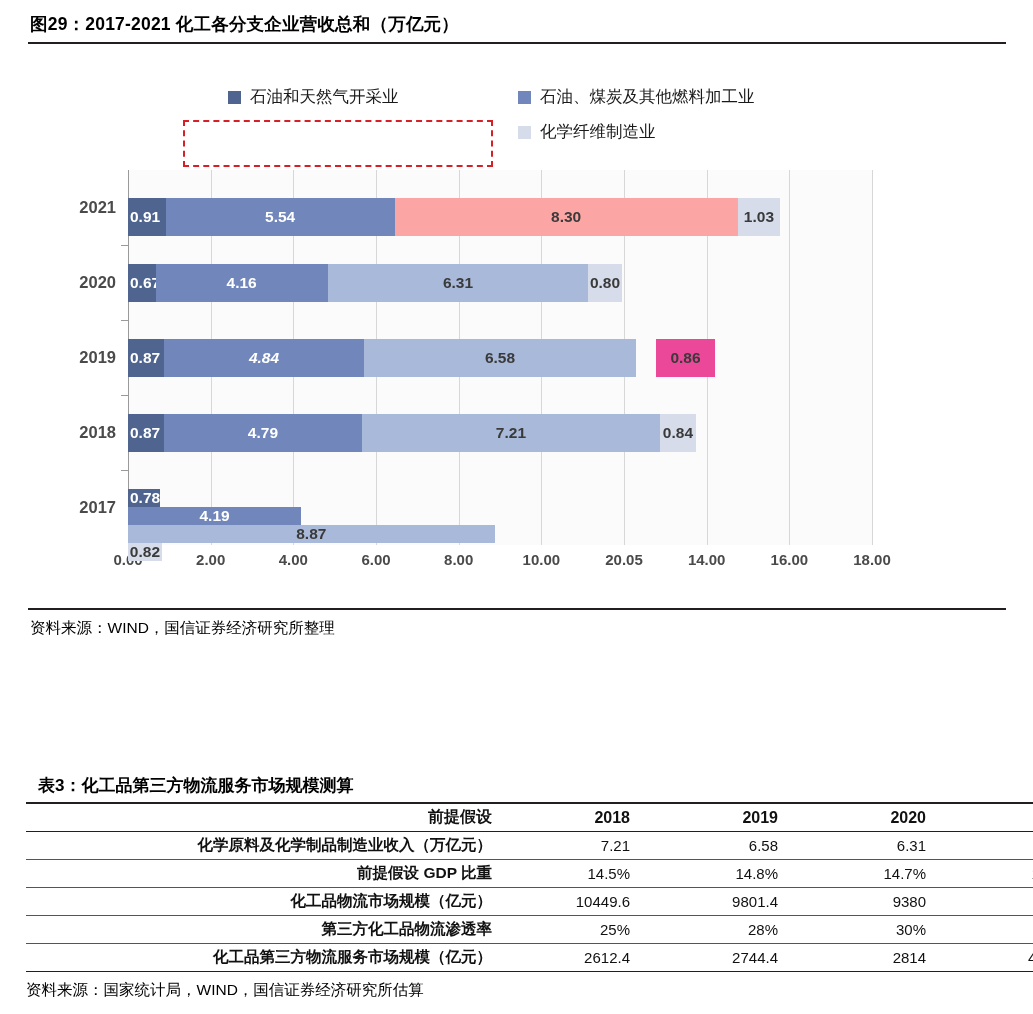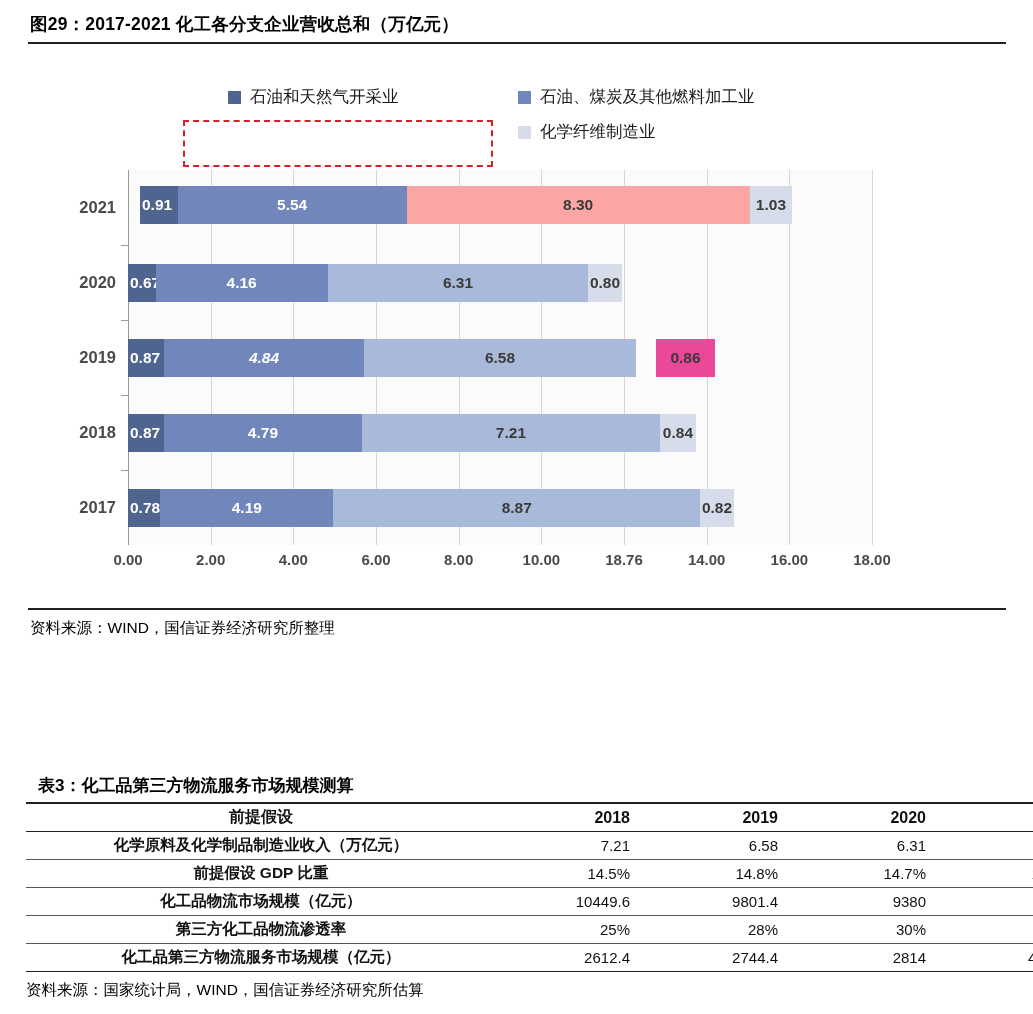--- a/index.html
+++ b/index.html
@@ -204,21 +204,21 @@
   .tbl thead tr {
     border-top: 2.2px solid #231f20;
     border-bottom: 1.4px solid #231f20;
   }
   .tbl tbody tr {
     border-bottom: 1.1px solid #555;
   }
   .tbl tbody tr:last-child {
     border-bottom: 1.8px solid #231f20;
   }
-  .col-label { text-align: center;  width: 462px; font-weight: bold; }
+  .col-label { text-align: right;  width: 462px; font-weight: bold; }
   .col-num   { text-align: right; width: 130px; padding-right: 14px !important; }
   th.col-num { text-align: right; }
   td.col-label { font-weight: bold; font-size: 15.5px; }
   td.col-num { font-weight: normal; font-family: "Liberation Sans", sans-serif; }
 
   .tbl-source {
     position: absolute;
     left: 26px;
     top: 212px;
     font-size: 15.5px;
@@ -259,30 +259,30 @@
       <div class="xlabel" style="left: 82.6667px;">2.00</div>
       <div class="gridline" style="left: 165.333px;"></div>
       <div class="xlabel" style="left: 165.333px;">4.00</div>
       <div class="gridline" style="left: 248px;"></div>
       <div class="xlabel" style="left: 248px;">6.00</div>
       <div class="gridline" style="left: 330.667px;"></div>
       <div class="xlabel" style="left: 330.667px;">8.00</div>
       <div class="gridline" style="left: 413.333px;"></div>
       <div class="xlabel" style="left: 413.333px;">10.00</div>
       <div class="gridline" style="left: 496px;"></div>
-      <div class="xlabel" style="left: 496px;">18.76</div>
+      <div class="xlabel" style="left: 496px;">20.05</div>
       <div class="gridline" style="left: 578.667px;"></div>
       <div class="xlabel" style="left: 578.667px;">14.00</div>
       <div class="gridline" style="left: 661.333px;"></div>
       <div class="xlabel" style="left: 661.333px;">16.00</div>
       <div class="gridline" style="left: 744px;"></div>
       <div class="xlabel" style="left: 744px;">18.00</div>
       <div class="axis-left"></div>
       <div class="ylabel" style="left: -124px; top: 27.5px;">2021</div>
-      <div class="bar-row" style="top: 16px; padding-left: 12px;">
+      <div class="bar-row" style="top: 28px;">
         <div class="seg s0" style="width: 37.6133px; background: rgb(79, 100, 143);">0.91</div>
         <div class="seg s1" style="width: 228.987px; background: rgb(113, 135, 187);">5.54</div>
         <div class="seg s2" style="width: 343.067px; background: #fca5a5;">8.30</div>
         <div class="seg s3" style="width: 42.5733px; background: rgb(214, 220, 234);">1.03</div>
       </div>
       <div class="tick-left" style="top: 75px;"></div>
       <div class="ylabel" style="left: -124px; top: 102.5px;">2020</div>
       <div class="bar-row" style="top: 93.5px;">
         <div class="seg s0" style="width: 27.6933px; background: rgb(79, 100, 143);">0.67</div>
         <div class="seg s1" style="width: 171.947px; background: rgb(113, 135, 187);">4.16</div>
@@ -300,21 +300,21 @@
       <div class="tick-left" style="top: 225px;"></div>
       <div class="ylabel" style="left: -124px; top: 252.5px;">2018</div>
       <div class="bar-row" style="top: 243.5px;">
         <div class="seg s0" style="width: 35.96px; background: rgb(79, 100, 143);">0.87</div>
         <div class="seg s1" style="width: 197.987px; background: rgb(113, 135, 187);">4.79</div>
         <div class="seg s2" style="width: 298.013px; background: rgb(169, 185, 217);">7.21</div>
         <div class="seg s3" style="width: 36px; background: rgb(214, 220, 234);">0.84</div>
       </div>
       <div class="tick-left" style="top: 300px;"></div>
       <div class="ylabel" style="left: -124px; top: 327.5px;">2017</div>
-      <div class="bar-row" style="top: 318.5px;">
+      <div class="bar-row" style="top: 318.5px; flex-direction: column;">
         <div class="seg s0" style="width: 32.24px; background: rgb(79, 100, 143);">0.78</div>
         <div class="seg s1" style="width: 173.187px; background: rgb(113, 135, 187);">4.19</div>
         <div class="seg s2" style="width: 366.627px; background: rgb(169, 185, 217);">8.87</div>
         <div class="seg s3" style="width: 33.8933px; background: rgb(214, 220, 234);">0.82</div>
       </div>
     </div>
 
   <div class="rule rule-bottom"></div>
   <div class="fig-source">资料来源：WIND，国信证券经济研究所整理</div>
 </div>

